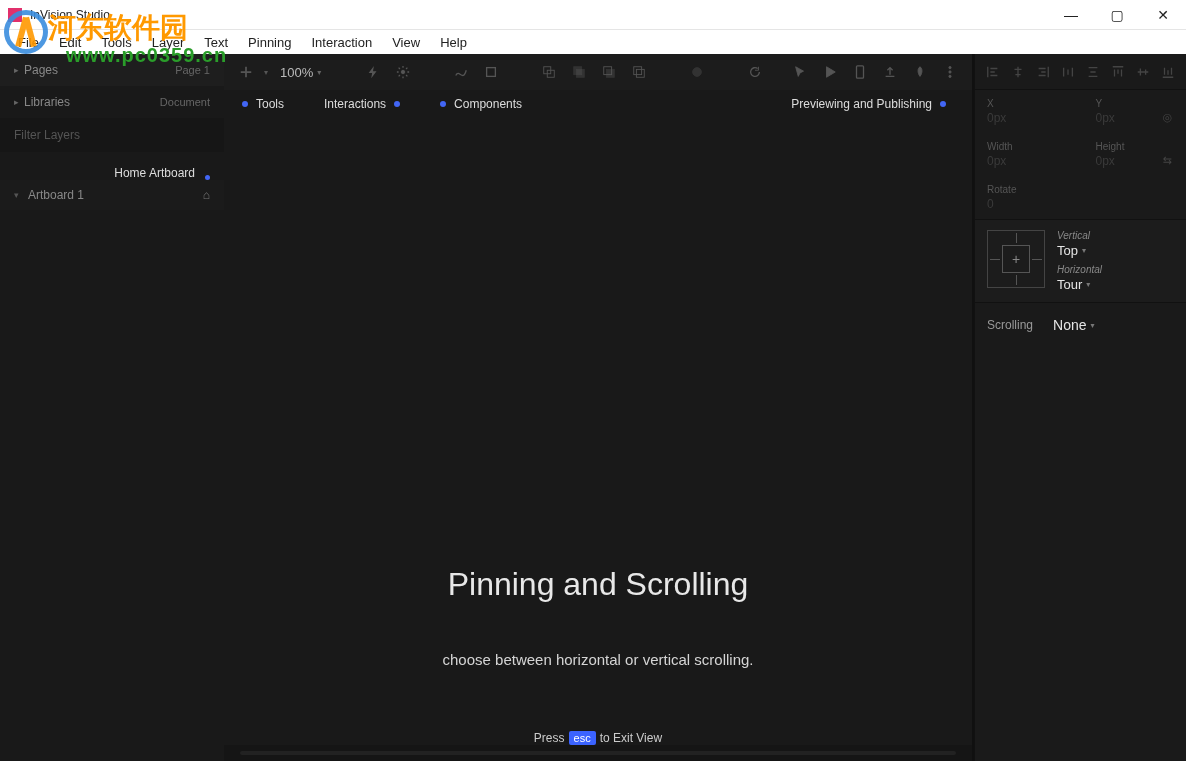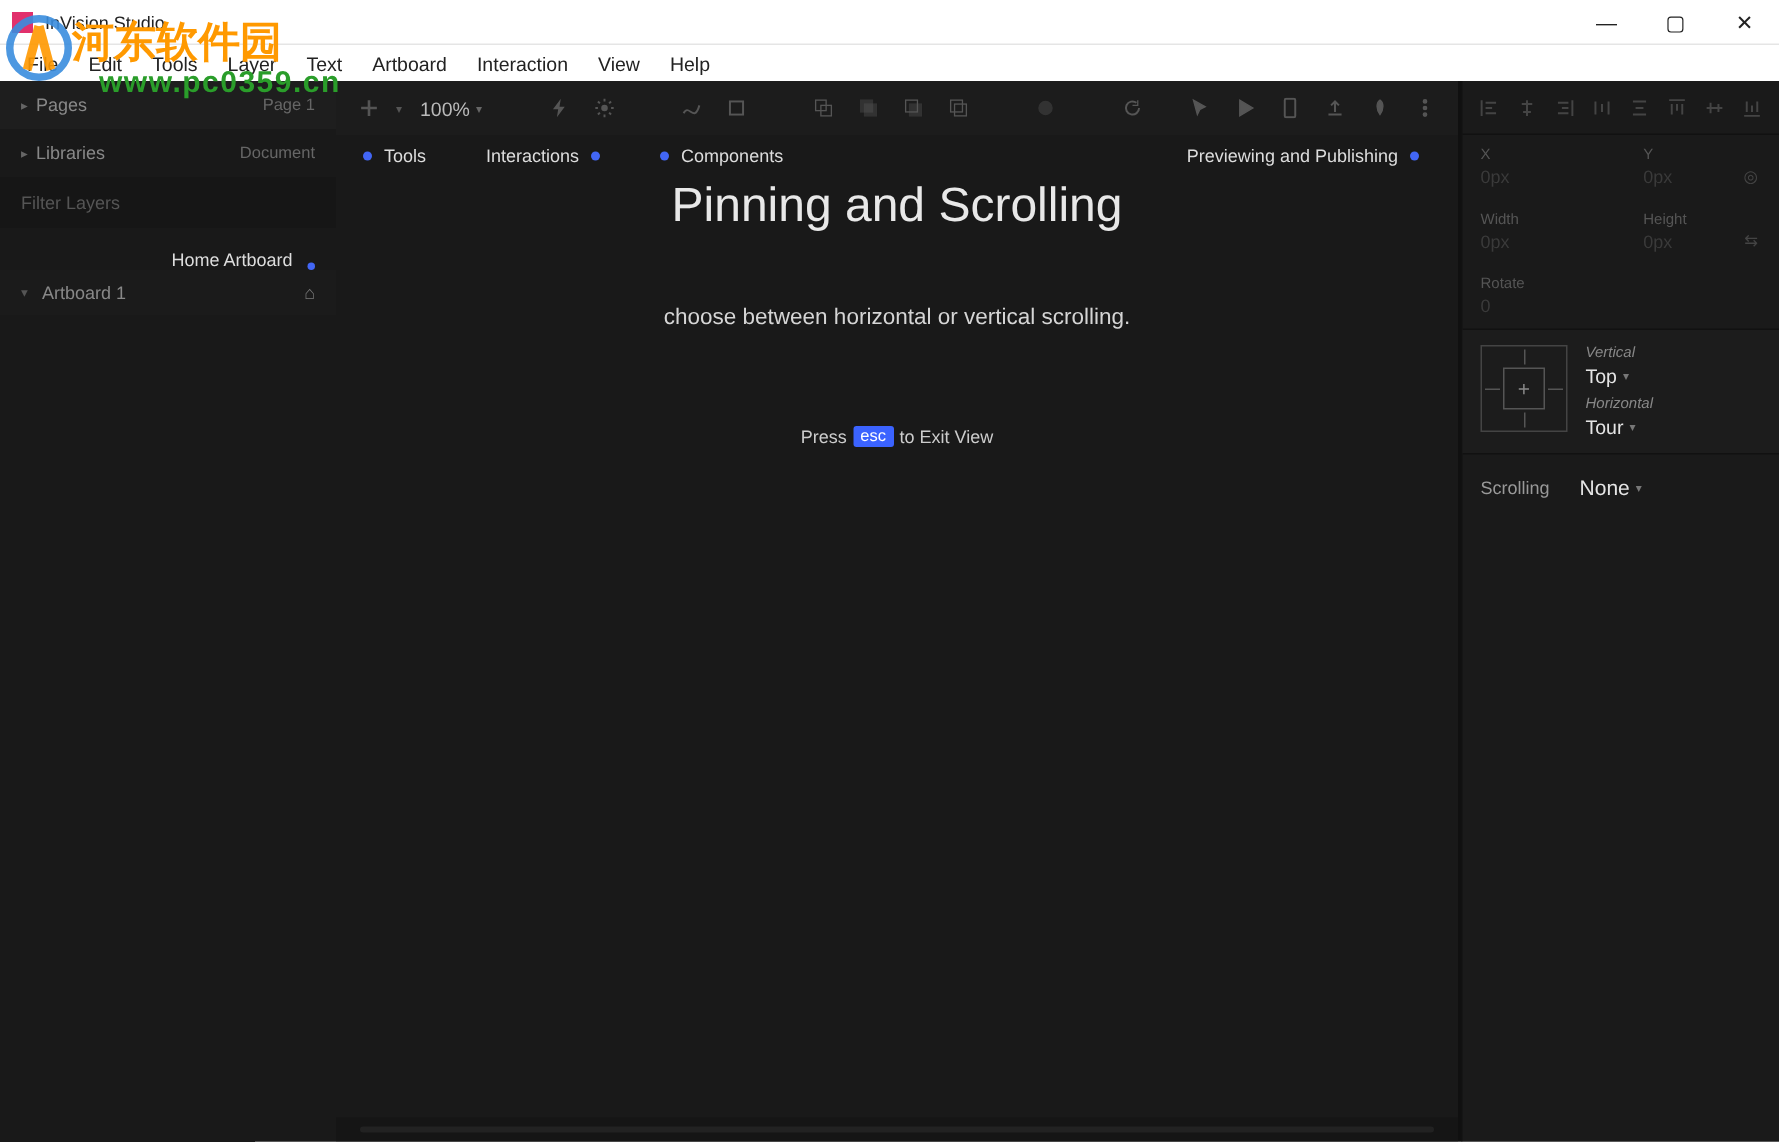--- a/index.html
+++ b/index.html
@@ -55,21 +55,21 @@
 .tb-gap { width:22px; }
 
 
 .tourrow { height:28px; display:flex; align-items:center; padding:0 18px; font-size:12px; color:#ddd; }
 .pill { display:flex; align-items:center; gap:8px; margin-right:40px; cursor:pointer; }
 .pill .pd { width:6px; height:6px; border-radius:50%; background:#4266f5; }
 .pill.after .pd { order:2; }
 .pill.after { margin-left:auto; margin-right:8px; }
 
 
-.canvas { flex:1; display:flex; flex-direction:column; align-items:center; justify-content:flex-start; color:#ddd; }
+.canvas { flex:1; display:flex; flex-direction:column; align-items:center; justify-content:flex-end; color:#ddd; }
 .canvas h1 { font-size:32px; font-weight:300; color:#e8e8e8; margin-bottom:22px; }
 .canvas p { font-size:15px; font-weight:300; color:#d5d5d5; text-align:center; line-height:1.55; max-width:520px; }
 .esc-row { margin-top:60px; font-size:12px; color:#ccc; display:flex; align-items:center; gap:4px; }
 .esc-key { background:#3b63ff; color:#fff; padding:1px 5px; border-radius:2px; font-size:11px; }
 
 
 .rightpanel { width:212px; background:#1a1a1a; display:flex; flex-direction:column; font-size:11px; color:#555; border-left:1px solid #111; }
 .rp-icons { height:36px; display:flex; align-items:center; justify-content:space-around; padding:0 6px; border-bottom:1px solid #111; }
 .rp-icons .rpi { width:18px; height:18px; display:flex; align-items:center; justify-content:center; color:#444; cursor:pointer; }
 .rp-icons .rpi svg { width:14px; height:14px; stroke:currentColor; fill:none; stroke-width:1.5; }
@@ -115,21 +115,21 @@
     <div class="win-btn close">✕</div>
   </div>
 </div>
 
 <div class="menubar">
   <span>File</span>
   <span>Edit</span>
   <span>Tools</span>
   <span>Layer</span>
   <span>Text</span>
-  <span>Artboard</span>
+  <span>Pinning</span>
   <span>Interaction</span>
   <span>View</span>
   <span>Help</span>
 </div>
 
 <div class="watermark-circle"></div>
 <div class="watermark">
   <div class="wm1">河东软件园</div>
   <div class="wm2">www.pc0359.cn</div>
 </div>

